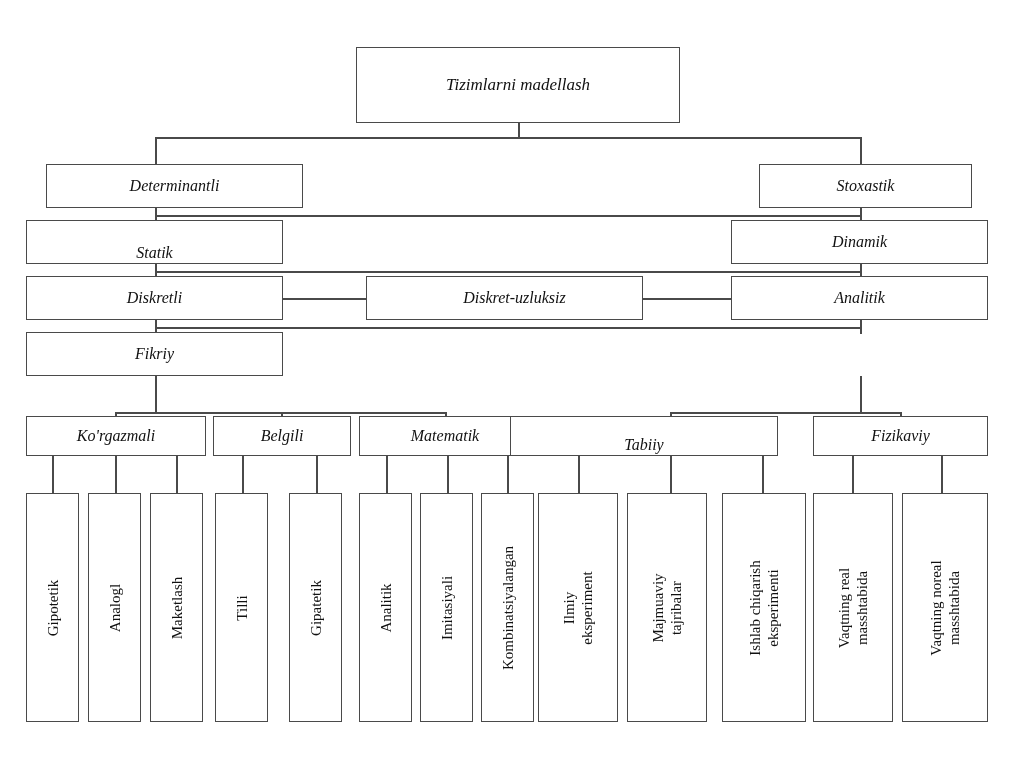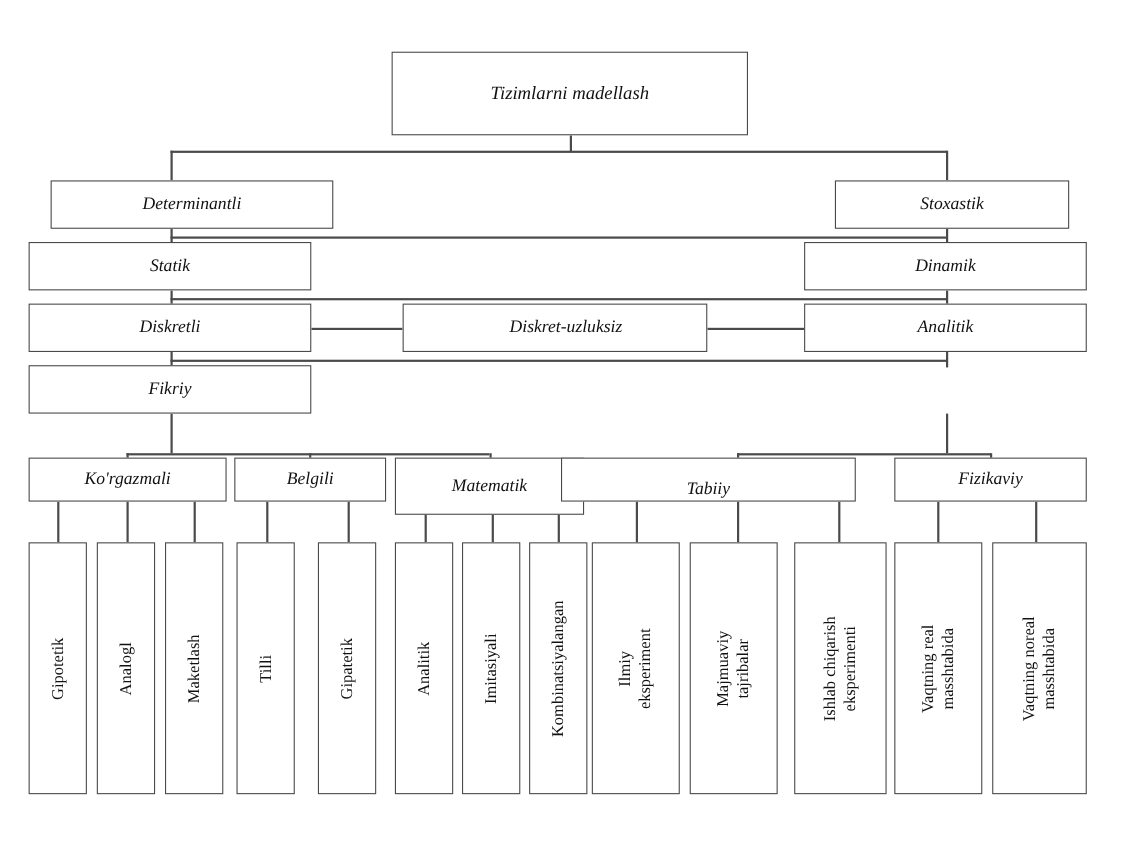--- a/index.html
+++ b/index.html
@@ -120,21 +120,21 @@
   <div class="ln lnv" style="left:852px; top:456px; height:37px;"></div>
   <div class="ln lnv" style="left:941px; top:456px; height:37px;"></div>
 
   <div class="box root" style="left:356px; top:47px; width:324px; height:76px;">
     <span class="lbl">Tizimlarni madellash</span>
   </div>
 
   <div class="box lvl" style="left:26px; top:164px; width:257px; height:44px;margin-left:20px;">
     <span class="lbl">Determinantli</span>
   </div>
-  <div class="box lvl" style="left:26px; top:220px; width:257px; height:44px;">
+  <div class="box lvl" style="left:26px; top:220px; width:257px; height:44px;align-items:flex-end;">
     <span class="lbl">Statik</span>
   </div>
   <div class="box lvl" style="left:26px; top:276px; width:257px; height:44px;">
     <span class="lbl">Diskretli</span>
   </div>
   <div class="box lvl" style="left:26px; top:332px; width:257px; height:44px;">
     <span class="lbl">Fikriy</span>
   </div>
 
   <div class="box lvl" style="left:731px; top:164px; width:213px; height:44px;margin-left:28px;">
@@ -150,21 +150,21 @@
   <div class="box mid" style="left:366px; top:276px; width:277px; height:44px;padding-left:20px;">
     <span class="lbl">Diskret-uzluksiz</span>
   </div>
 
   <div class="box cat" style="left:26px; top:416px; width:180px; height:40px;">
     <span class="lbl">Ko'rgazmali</span>
   </div>
   <div class="box cat" style="left:213px; top:416px; width:138px; height:40px;">
     <span class="lbl">Belgili</span>
   </div>
-  <div class="box cat" style="left:359px; top:416px; width:172px; height:52px;">
+  <div class="box cat" style="left:359px; top:416px; width:172px; height:40px;">
     <span class="lbl">Matematik</span>
   </div>
   <div class="box cat" style="left:510px; top:416px; width:268px; height:40px;align-items:flex-end;">
     <span class="lbl">Tabiiy</span>
   </div>
   <div class="box cat" style="left:813px; top:416px; width:175px; height:40px;">
     <span class="lbl">Fizikaviy</span>
   </div>
 
   <div class="leaf" style="left:26px; top:493px; width:53px; height:229px;">

